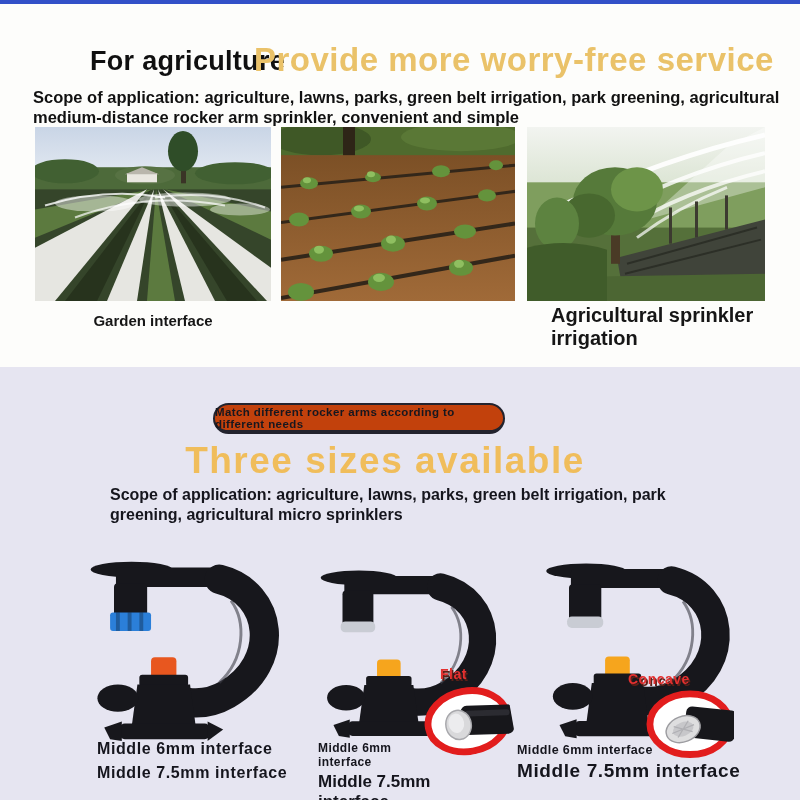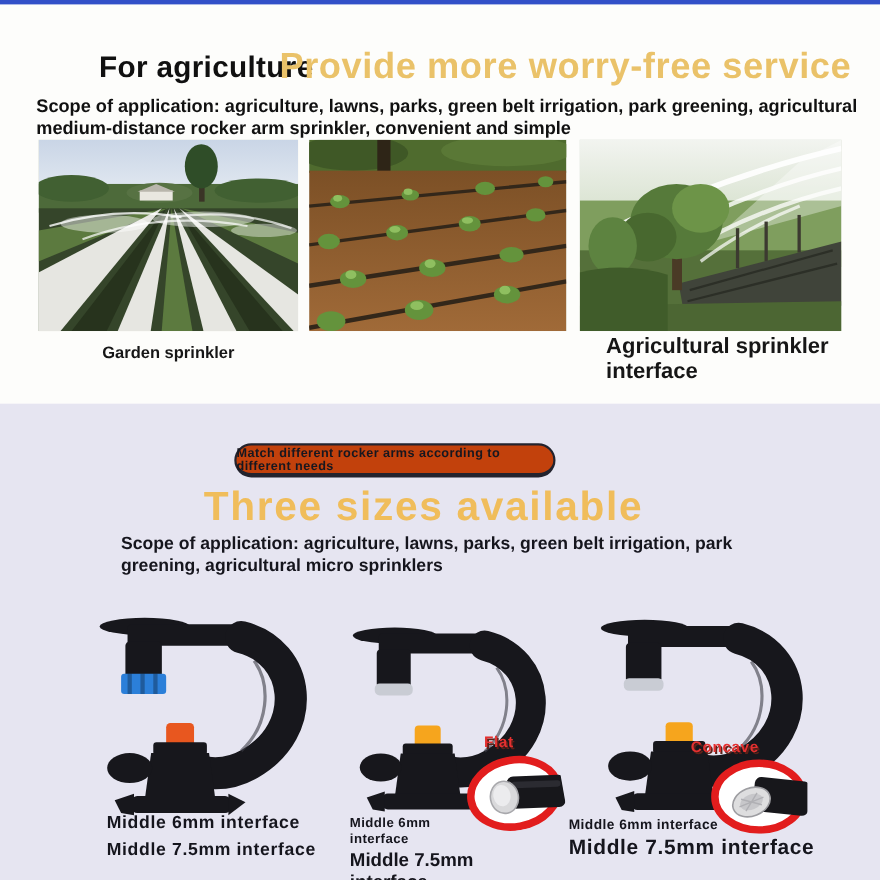--- a/index.html
+++ b/index.html
@@ -167,22 +167,22 @@
       <path d="M0,150 L238,146 L238,173 L0,173 Z" fill="#4c6633"></path>
       <rect x="84" y="96" width="9" height="40" fill="#4a3a26"></rect>
       <ellipse cx="88" cy="74" rx="42" ry="34" fill="#567a3a"></ellipse>
       <ellipse cx="62" cy="88" rx="26" ry="22" fill="#48682f"></ellipse>
       <ellipse cx="110" cy="62" rx="26" ry="22" fill="#6d9448"></ellipse>
       <ellipse cx="30" cy="96" rx="22" ry="26" fill="#5d8340"></ellipse>
       <path d="M0,120 Q40,110 80,122 L80,173 L0,173 Z" fill="#405c2a"></path>
     </svg>
   </div>
 
-  <div id="cap1" class="abs">Garden sprinkler</div>
-  <div id="cap3" class="abs">Agricultural sprinkler interface</div>
+  <div id="cap1" class="abs">Garden interface</div>
+  <div id="cap3" class="abs">Agricultural sprinkler irrigation</div>
 
   <div id="section2" class="abs"></div>
 
   <div id="badge" class="abs">Match different rocker arms according to different needs</div>
   <div id="heading2" class="abs">Three sizes available</div>
   <div id="scope2" class="abs">Scope of application: agriculture, lawns, parks, green belt irrigation, park greening, agricultural micro sprinklers</div>
 
   <div id="spr1" class="abs sprinkler">
     <svg viewBox="0 0 240 200">
       <ellipse cx="78" cy="20" rx="42" ry="8" fill="#17171c"></ellipse>

